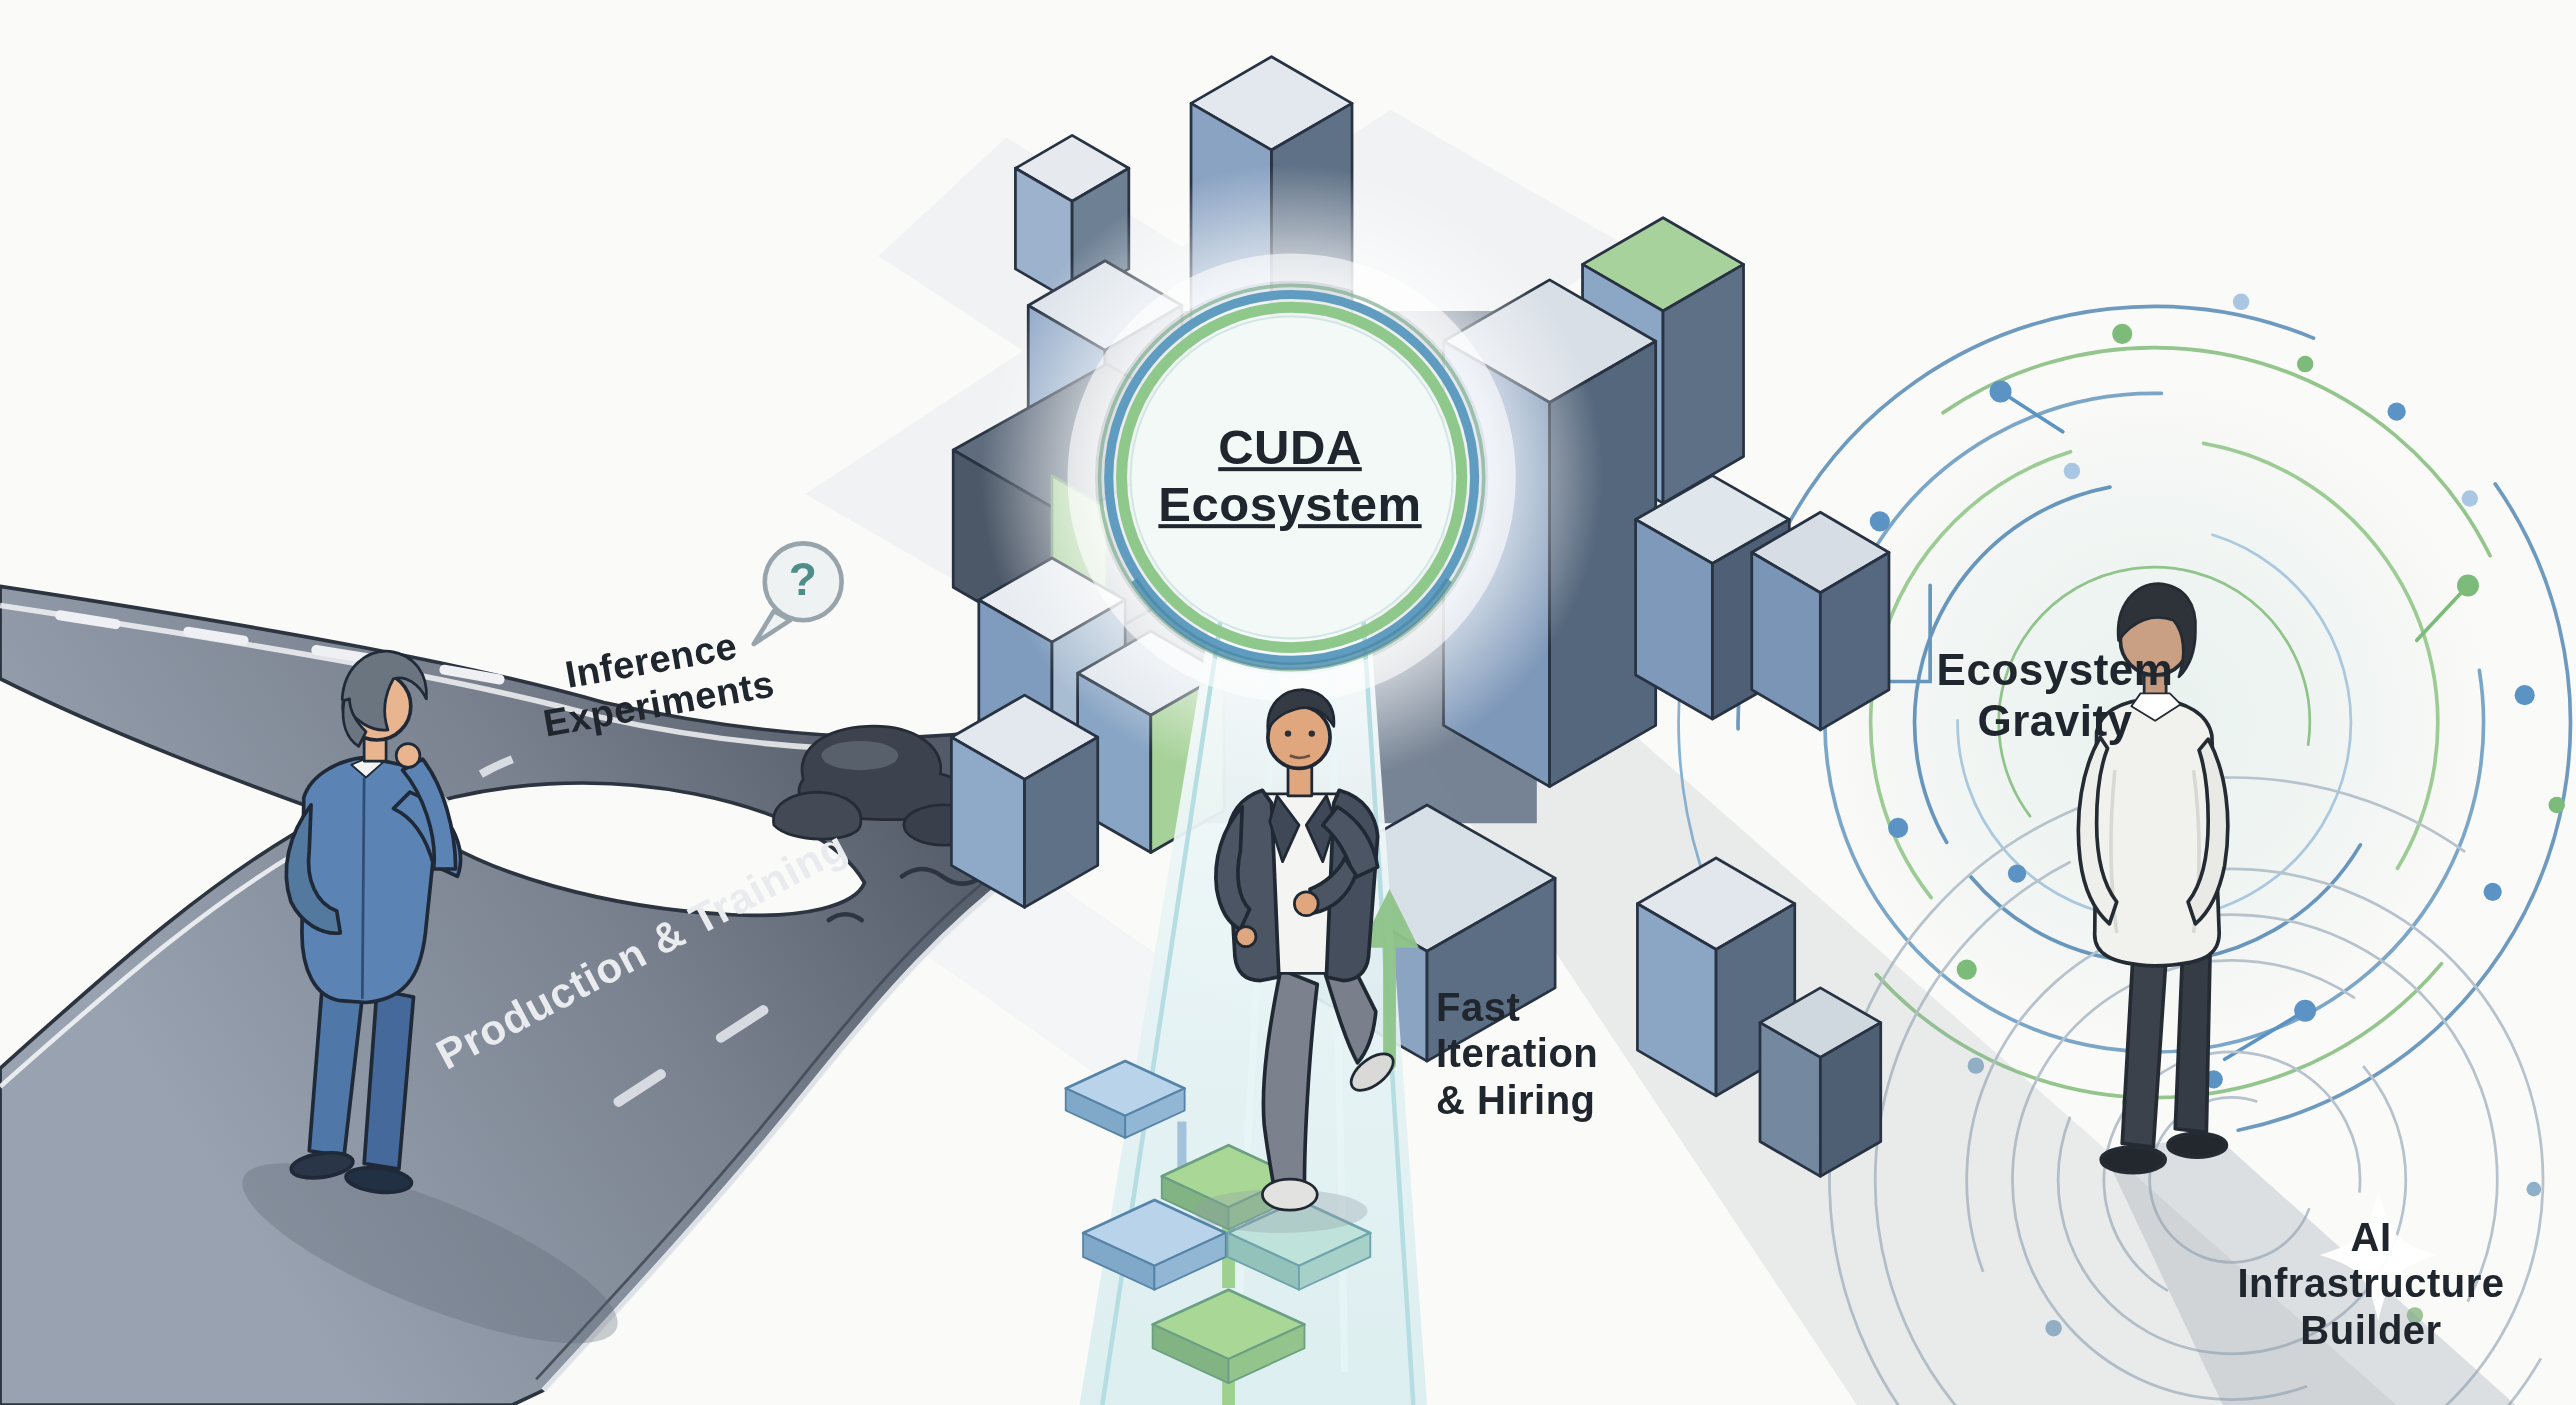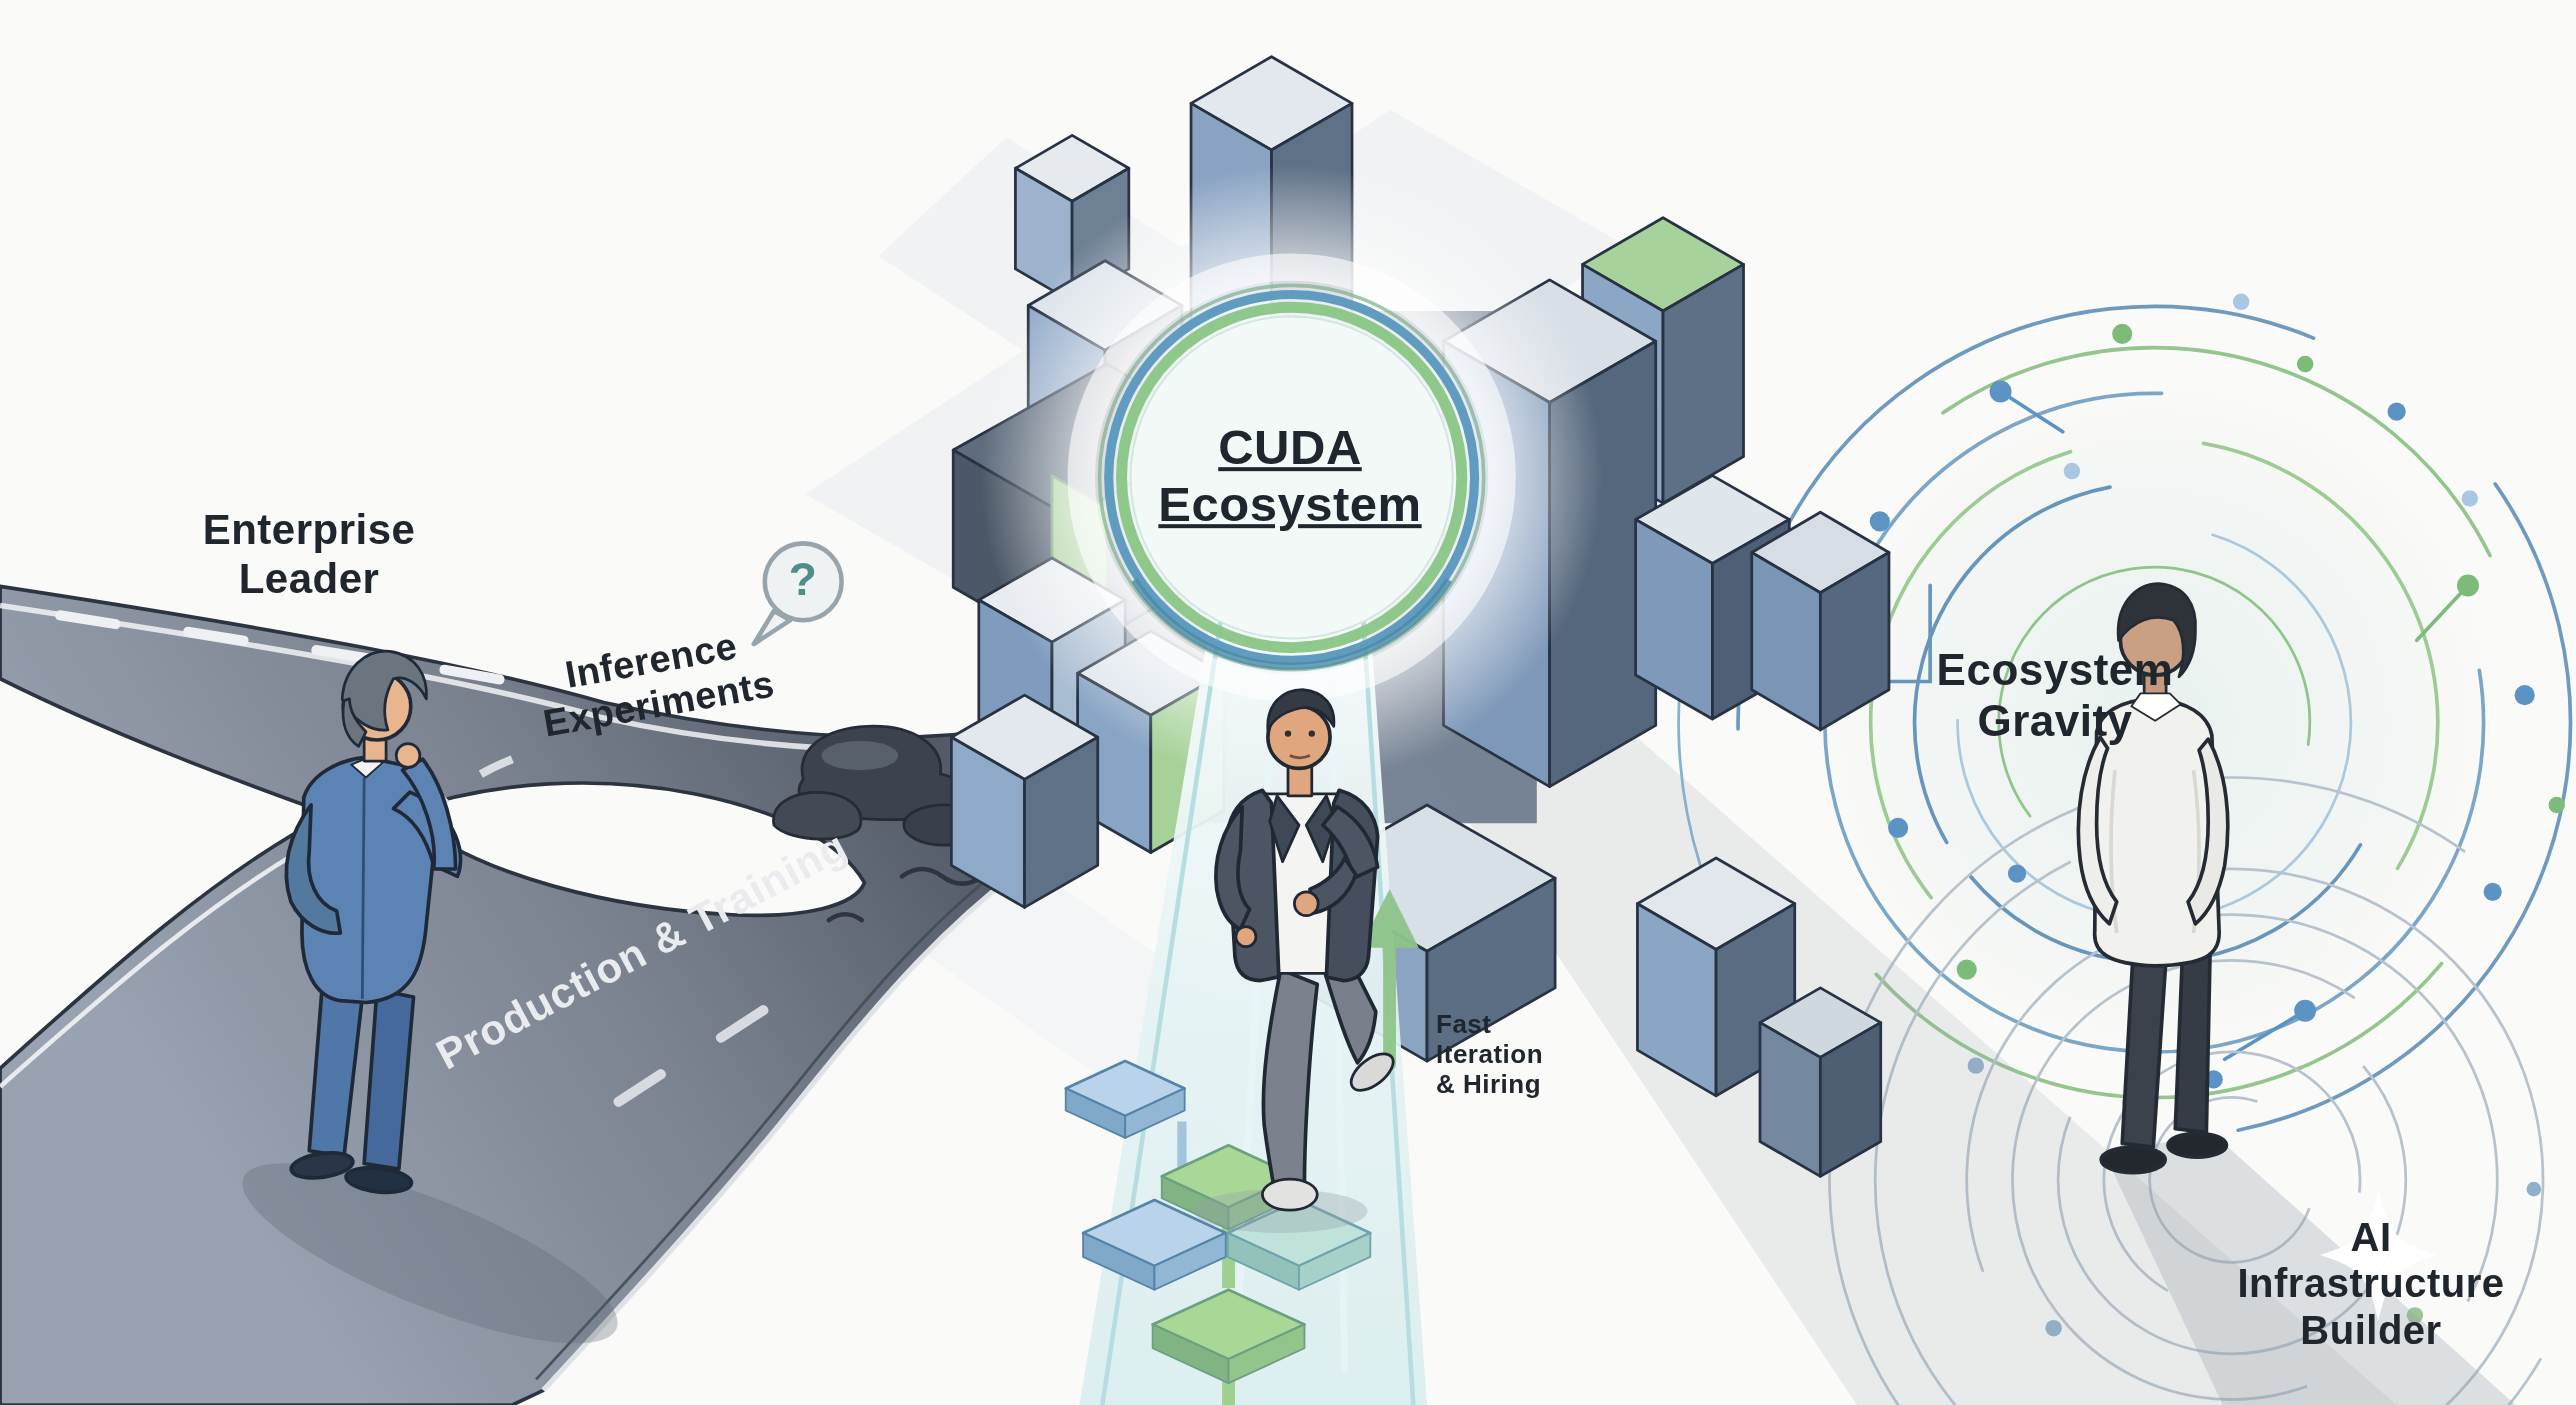--- a/index.html
+++ b/index.html
@@ -26,21 +26,21 @@
     letter-spacing:0.5px;
   }
   .lbl-enterprise{left:309px;top:555px;font-size:42px;}
   .lbl-inference{left:655px;top:682px;font-size:38px;transform:translate(-50%,-50%) rotate(-10deg);}
   .lbl-production{
     left:642px;top:951px;font-size:42px;color:var(--road-label);
     transform:translate(-50%,-50%) rotate(-28deg);letter-spacing:0.9px;white-space:nowrap;
   }
   .lbl-cuda{left:1290px;top:476px;font-size:49px;letter-spacing:0.5px;text-decoration:underline;}
   .lbl-startup{left:1018px;top:1054px;font-size:40px;}
-  .lbl-fast{left:1436px;top:1054px;font-size:26px;text-align:left;transform:translate(0,-50%);}
+  .lbl-fast{left:1436px;top:1054px;font-size:40px;text-align:left;transform:translate(0,-50%);}
   .lbl-gravity{left:2055px;top:695px;font-size:44px;}
   .lbl-builder{left:2371px;top:1284px;font-size:40px;}
   .lbl-question{left:803px;top:580px;font-size:46px;color:var(--question-teal);}
 </style>
 </head>
 <body>
 
 <div class="canvas">
 <svg class="scene" width="2576" height="1405" viewBox="0 0 2816 1536">
   <defs>
@@ -385,22 +385,20 @@
 
   <path d="M2600,1300 C2612,1350 2620,1358 2664,1372 C2620,1386 2612,1394 2600,1444
            C2588,1394 2580,1386 2536,1372 C2580,1358 2588,1350 2600,1300 Z" fill="#ffffff" opacity="0.95"></path>
 
   <g>
     <path d="M846,668 L824,704 L864,678 Z" fill="#eef2f3" stroke="#98a4ab" stroke-width="5" stroke-linejoin="round"></path>
     <circle cx="878" cy="636" r="42" fill="#eef2f3" stroke="#98a4ab" stroke-width="5"></circle>
   </g>
 </svg>
 
-<div class="label lbl-enterprise">Enterprise
-Leader</div>
 <div class="label lbl-inference">Inference
 Experiments</div>
 <div class="label lbl-production">Production &amp; Training</div>
 <div class="label lbl-cuda">CUDA
 Ecosystem</div>
 <div class="label lbl-fast">Fast
 Iteration
 &amp; Hiring</div>
 <div class="label lbl-gravity">Ecosystem
 Gravity</div>

